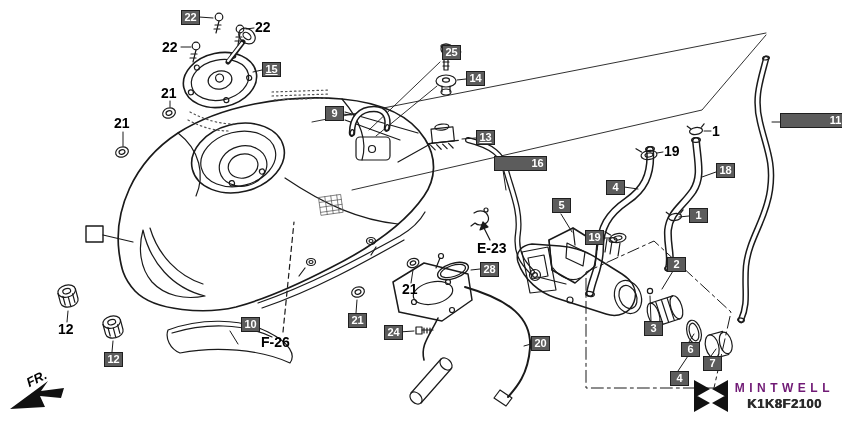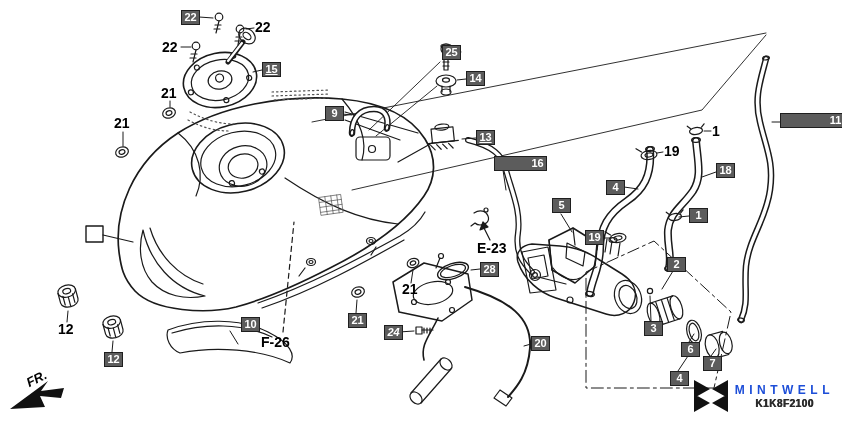--- a/index.html
+++ b/index.html
@@ -8,22 +8,22 @@
   .stage svg.art{position:absolute;left:0;top:0;}
   .co{position:absolute;z-index:5;white-space:nowrap;}
   .co-boxed{background:#5c5c5c;color:#fff;border:1px solid #1f1f1f;
             font-size:11px;font-weight:bold;min-width:13px;height:13px;line-height:13px;
             text-align:center;padding:0 2px;}
   .co-plain{color:#000;font-size:14px;font-weight:bold;line-height:13px;}
   .co-ref{position:absolute;z-index:5;color:#000;font-size:14px;font-weight:bold;}
   .fr-label{position:absolute;left:26px;top:371px;z-index:5;font-size:13px;font-weight:bold;
             font-style:italic;transform:rotate(-27deg);}
   .brand{position:absolute;right:8px;bottom:8px;z-index:5;display:flex;align-items:center;gap:6px;}
-  .brand .word{font-size:12px;font-weight:bold;letter-spacing:4.5px;color:#1d4ed8;}
-  .brand .code{font-size:10px;font-weight:bold;letter-spacing:0.5px;color:#2a2a2a;
+  .brand .word{font-size:12px;font-weight:bold;letter-spacing:4.5px;color:#701a75;}
+  .brand .code{font-size:13px;font-weight:bold;letter-spacing:0.5px;color:#2a2a2a;
                text-align:center;margin-top:1px;text-shadow:0.7px 0 0 #2a2a2a;}
 </style>
 </head>
 <body>
 
 <div class="stage">
 
 <svg class="art" width="842" height="421" viewBox="0 0 842 421" fill="none" stroke="#1a1a1a" stroke-width="1.2" stroke-linecap="round" stroke-linejoin="round">
 
   <g stroke-width="0.9">
@@ -352,21 +352,21 @@
       <div class="co co-boxed" style="left: 552px; top: 198px;">5</div>
       <div class="co co-boxed" style="left: 689px; top: 208px;">1</div>
       <div class="co co-boxed" style="left: 585px; top: 230px;">19</div>
       <div class="co co-boxed" style="left: 667px; top: 257px;">2</div>
       <div class="co co-boxed" style="left: 480px; top: 262px;">28</div>
       <div class="co co-plain" style="left: 402px; top: 283px;">21</div>
       <div class="co co-boxed" style="left: 348px; top: 313px;">21</div>
       <div class="co co-boxed" style="left: 221px; top: 317px; margin-left: 20px;">10</div>
       <div class="co co-boxed" style="left: 644px; top: 321px;">3</div>
       <div class="co co-plain" style="left: 58px; top: 323px;">12</div>
-      <div class="co co-boxed" style="left: 384px; top: 325px; font-style: italic;">24</div>
+      <div class="co co-boxed" style="left: 384px; top: 325px;">24</div>
       <div class="co co-boxed" style="left: 531px; top: 336px;">20</div>
       <div class="co co-boxed" style="left: 681px; top: 342px;">6</div>
       <div class="co co-boxed" style="left: 104px; top: 352px;">12</div>
       <div class="co co-boxed" style="left: 703px; top: 356px;">7</div>
       <div class="co co-boxed" style="left: 670px; top: 371px;">4</div>
     </div>
 
 <div class="co-ref" style="left:477px;top:240px">E-23</div>
 <div class="co-ref" style="left:261px;top:334px">F-26</div>
 <div class="fr-label">FR.</div>

